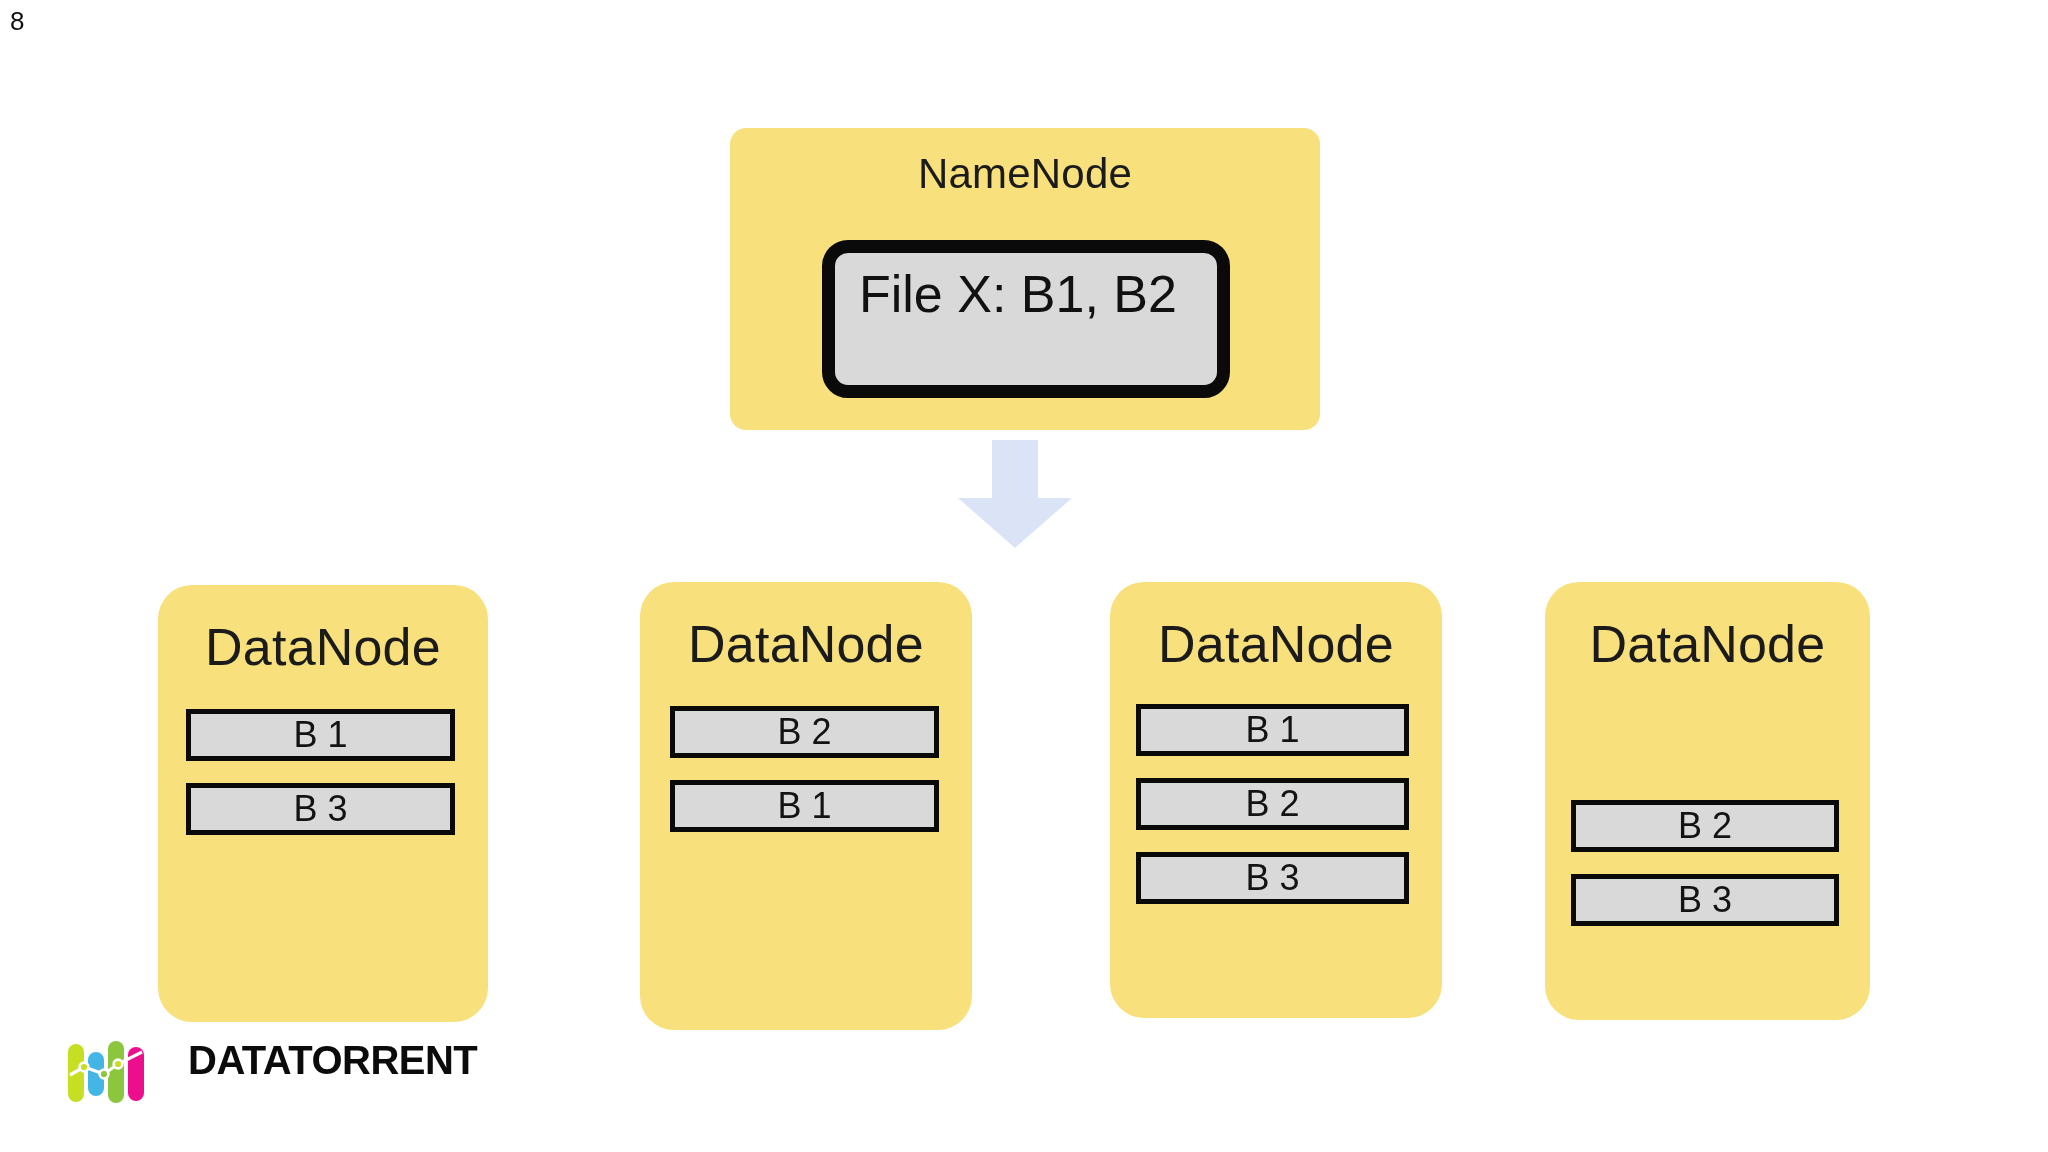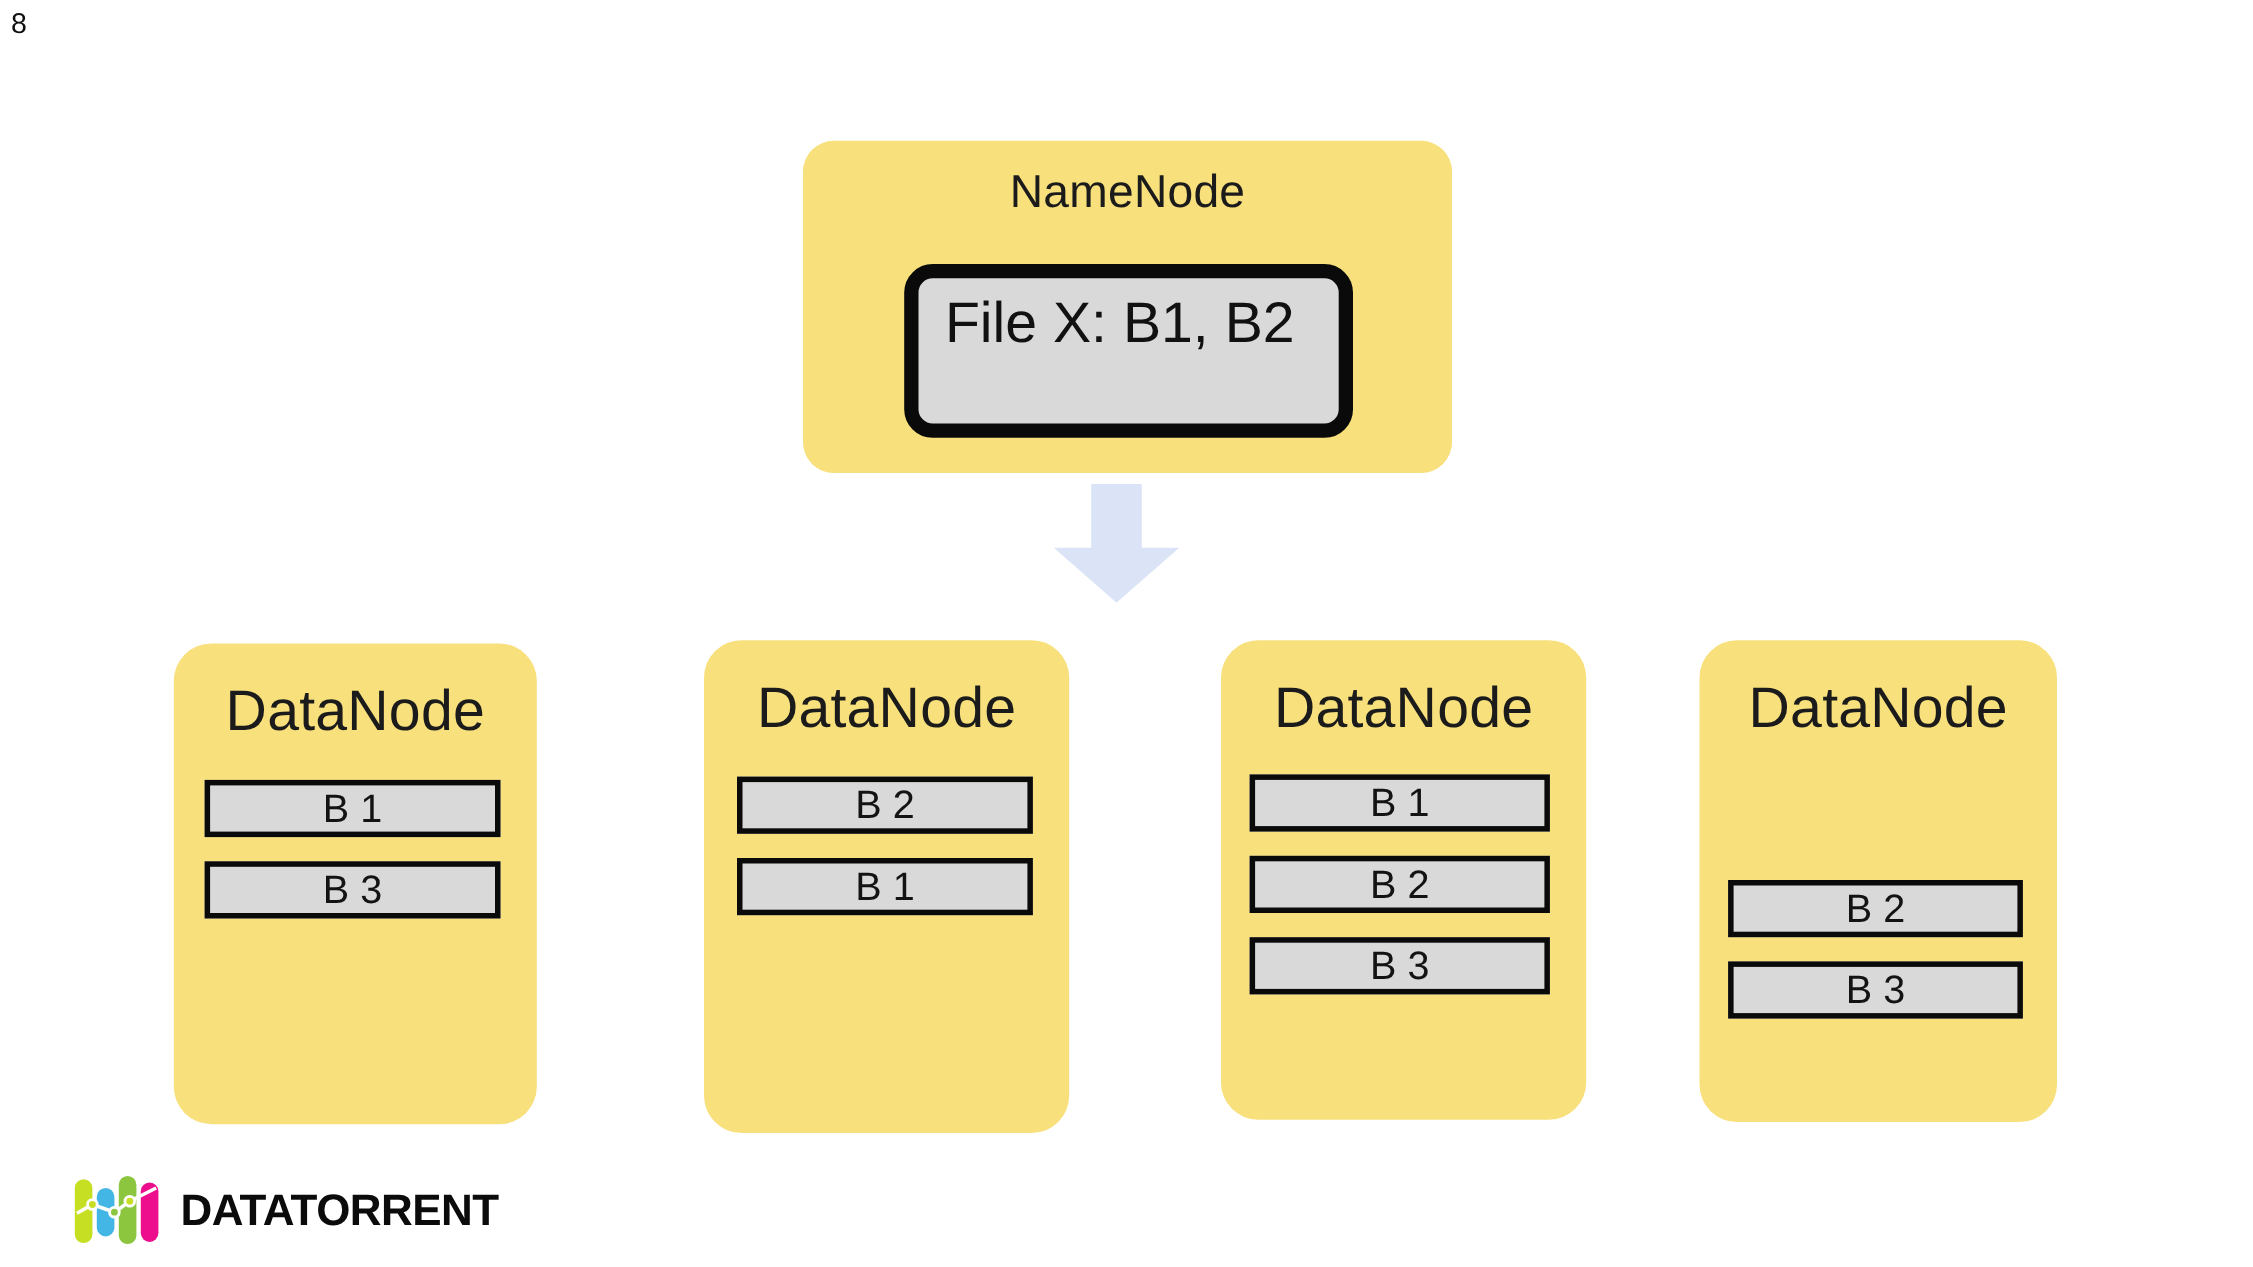--- a/index.html
+++ b/index.html
@@ -46,21 +46,21 @@
     letter-spacing: 0.2px;
     white-space: nowrap;
   }
 
   
   #namenode-card {
     left: 730px;
     top: 128px;
     width: 590px;
     height: 302px;
-    border-radius: 28px;
+    border-radius: 16px;
   }
   #namenode-card .node-title {
     top: 22px;
     font-size: 42px;
   }
 
   .namenode-inner {
     position: absolute;
     left: 92px;
     top: 112px;
@@ -121,24 +121,24 @@
     color: #131313;
     font-family: "Liberation Sans", sans-serif;
     margin-bottom: 22px;
   }
   .block:last-child { margin-bottom: 0; }
 
   
   .logo {
     position: absolute;
     left: 66px;
-    top: 1068px;
+    top: 1040px;
     height: 66px;
     display: flex;
-    align-items: center;
+    gap: 24px;
   }
   .logo-mark { display: block; }
   .logo-wordmark {
     margin-left: 16px;
     font-size: 40px;
     font-weight: bold;
     color: #0b0b0b;
     font-family: "Liberation Sans", sans-serif;
     letter-spacing: -0.5px;
     line-height: 1;

